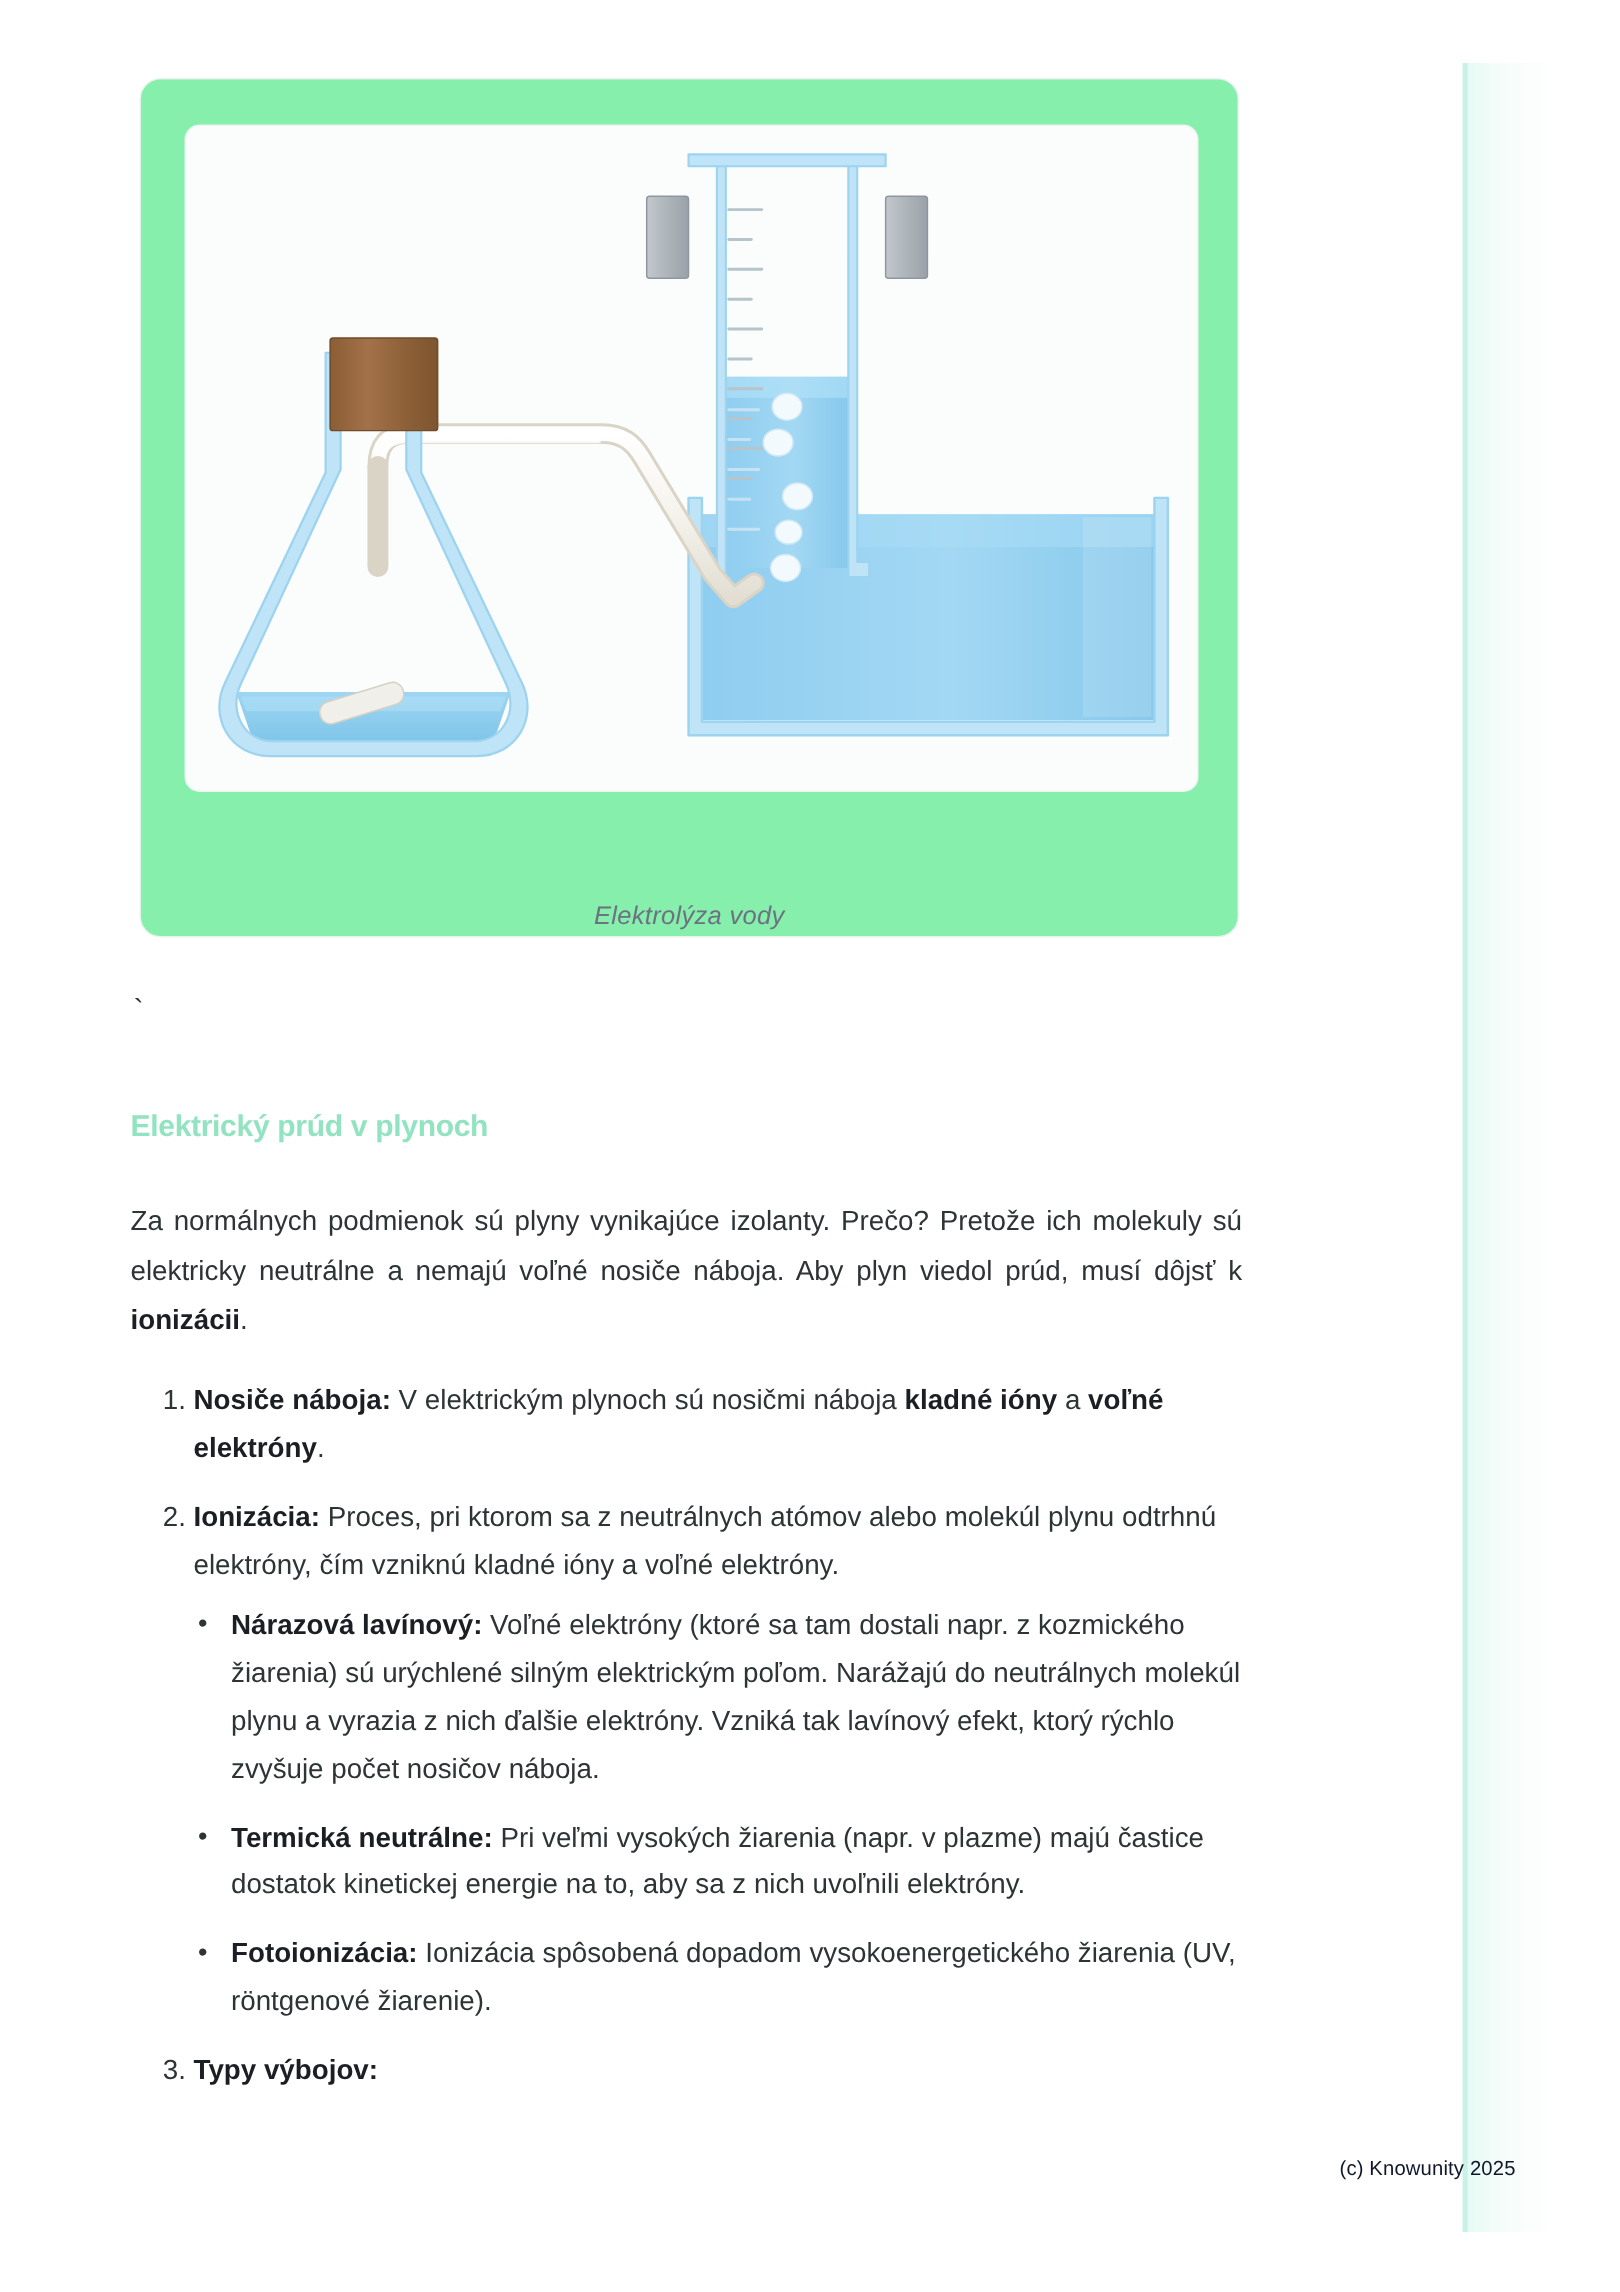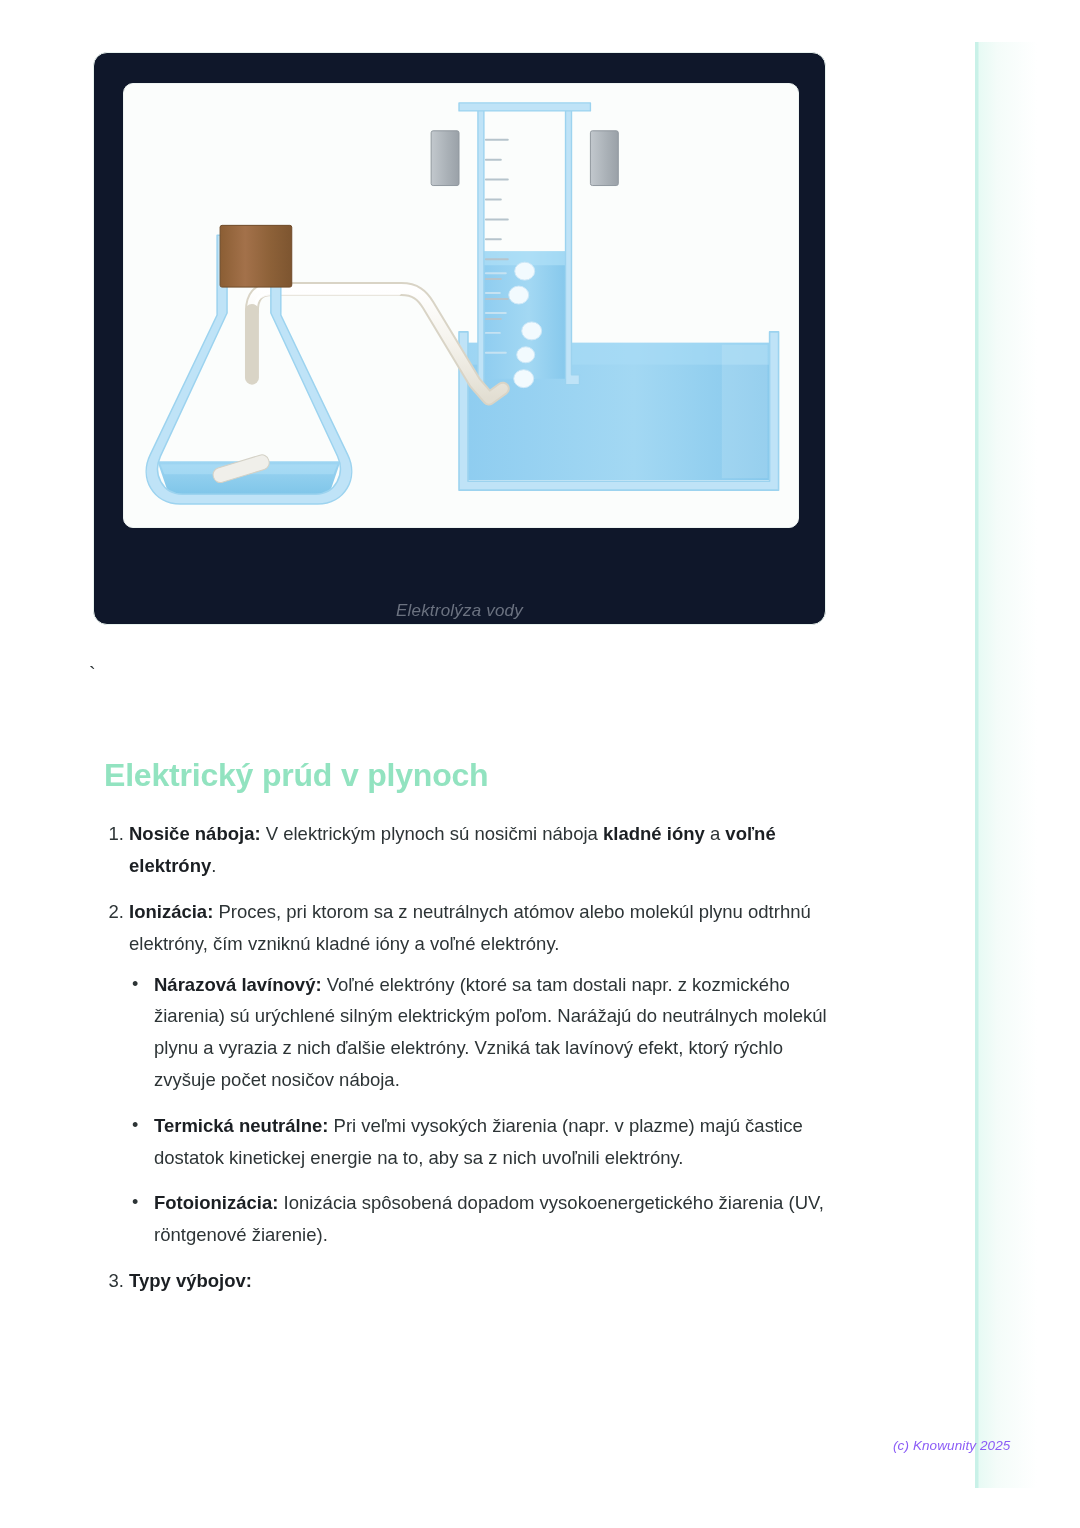--- a/index.html
+++ b/index.html
@@ -43,21 +43,21 @@
   }
 
   
   .figure-card {
     position: absolute;
     left: 93px;
     top: 52px;
     width: 733px;
     height: 573px;
     box-sizing: border-box;
-    background: #0f172a;
+    background: #86efac;
     border: 1px solid #e8f2ee;
     border-radius: 14px;
   }
   .figure-inner {
     position: absolute;
     left: 29px;
     top: 30px;
     width: 676px;
     height: 445px;
     box-sizing: border-box;
@@ -87,22 +87,22 @@
     color: #2d3436;
     line-height: 1;
   }
 
   
   .section-heading {
     position: absolute;
     left: 87px;
     top: 740px;
     width: 760px;
-    margin: 17px;
-    font-size: 32px;
+    margin: 0;
+    font-size: 20px;
     font-weight: bold;
     color: #92e3c0;
     letter-spacing: -0.2px;
   }
 
   
   .body-block {
     position: absolute;
     left: 87px;
     top: 798px;
@@ -162,24 +162,23 @@
     line-height: 1.72;
     color: #2d3436;
   }
 
   
   .footer-credit {
     position: absolute;
     left: 893px;
     top: 1438px;
     font-size: 13.5px;
-    color: #8b5cf6;
+    color: #0f172a;
     letter-spacing: .1px;
     white-space: nowrap;
-    font-style: italic;
   }
 
   
   .lab-svg { display: block; width: 100%; height: 100%; }
 </style>
 </head>
 <body>
 
 <div class="page-edge-strip"></div>
 
@@ -302,20 +301,21 @@
     </div>
     <div class="figure-caption">Elektrolýza vody</div>
   </div>
 
   <div class="stray-tick">`</div>
 
   <h2 class="section-heading">Elektrický prúd v plynoch</h2>
 
   <div class="body-block">
 
+    <p class="lead"><span>Za normálnych podmienok sú plyny vynikajúce izolanty. Prečo? Pretože ich molekuly sú elektricky neutrálne a nemajú voľné nosiče náboja. Aby plyn viedol prúd, musí dôjsť k </span><strong>ionizácii</strong><span>.</span></p>
 
     <ol class="main-list">
 
       <li class="num-item">
         <span class="num-marker">1.</span>
         <strong>Nosiče náboja:</strong><span> V elektrickým plynoch sú nosičmi náboja </span><strong>kladné ióny</strong><span> a </span><strong>voľné elektróny</strong><span>.</span>
       </li>
 
       <li class="num-item">
         <span class="num-marker">2.</span>

